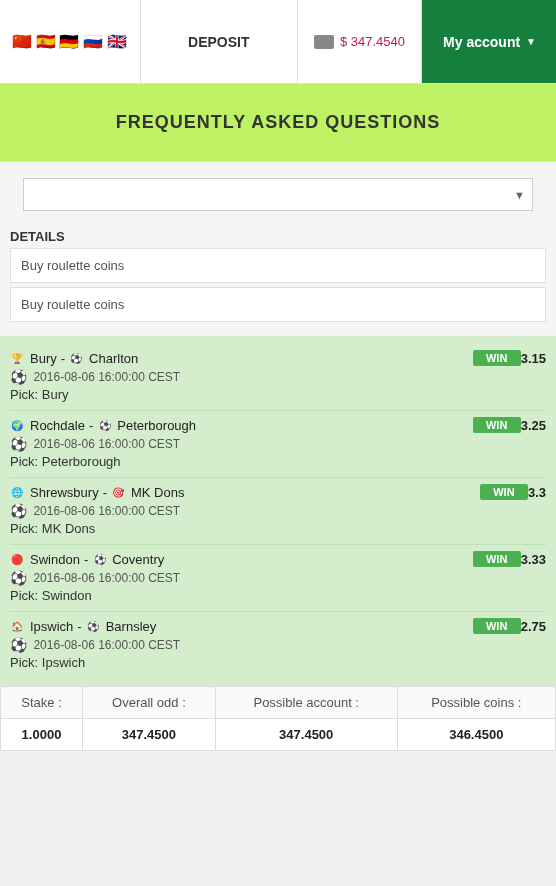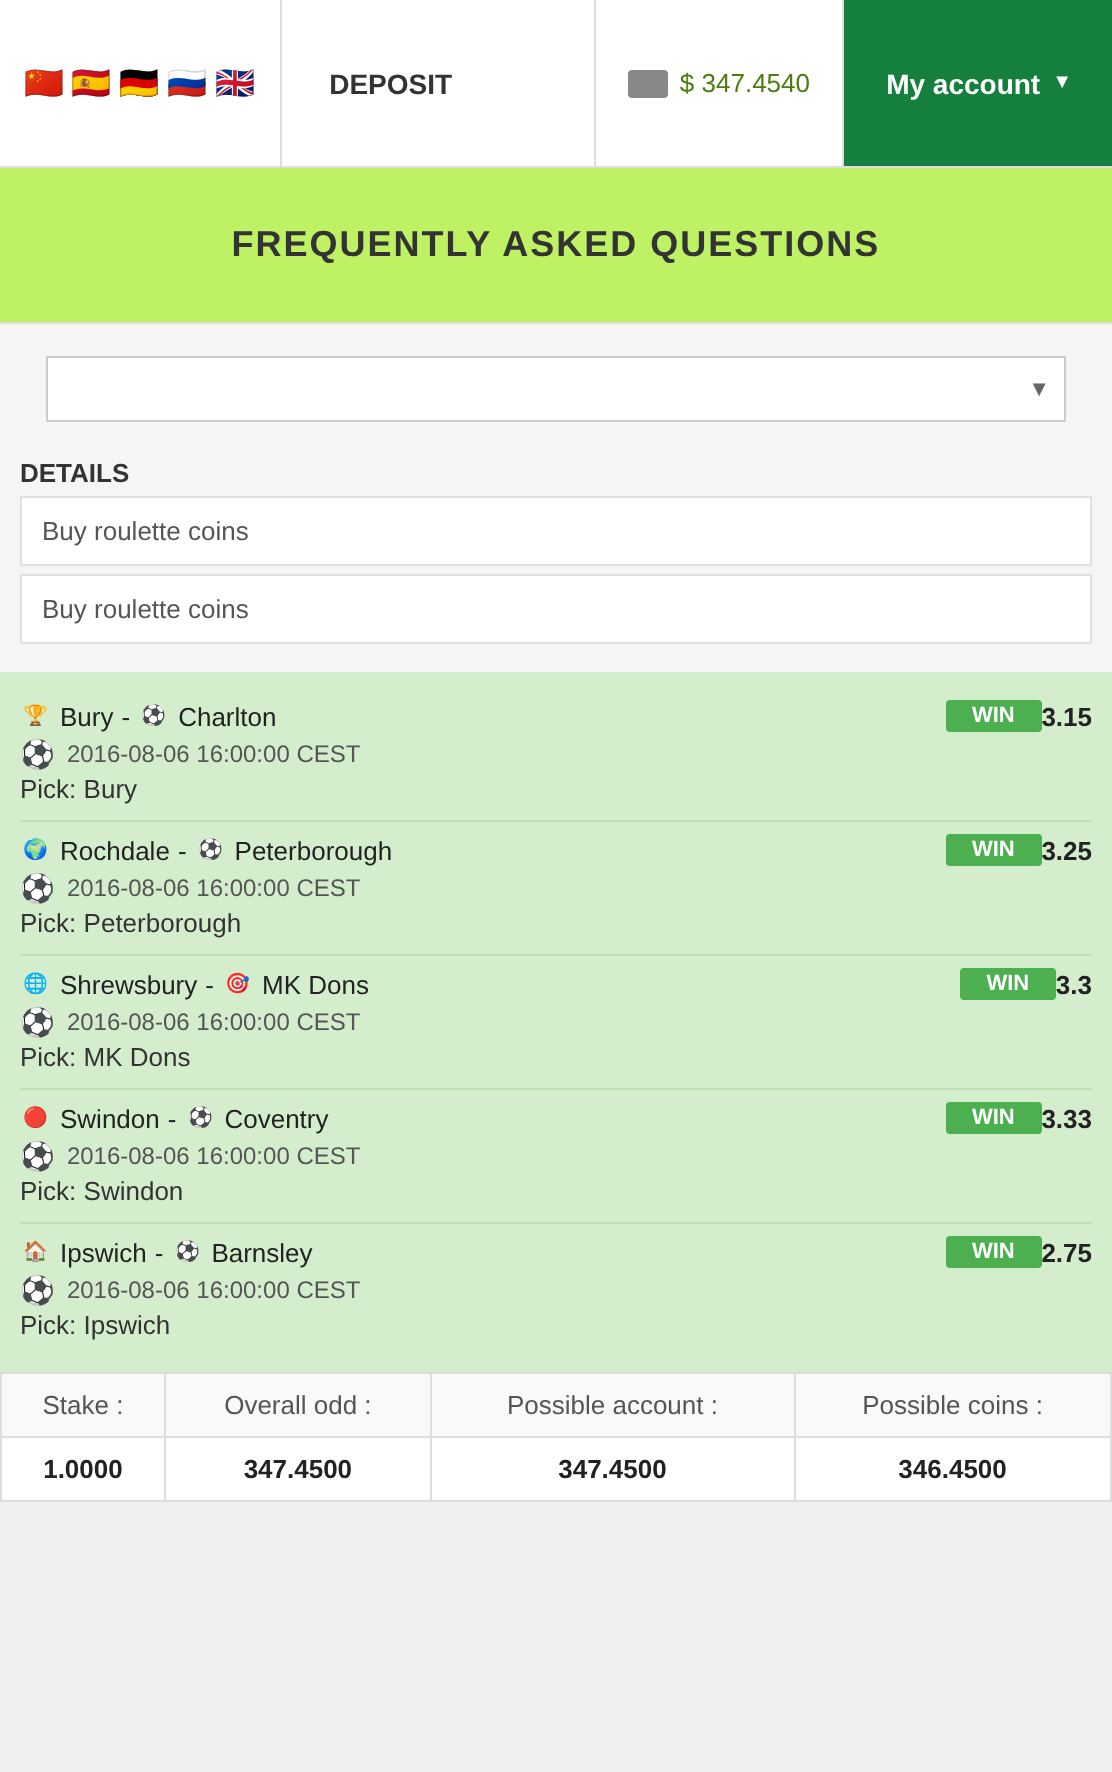--- a/index.html
+++ b/index.html
@@ -17,35 +17,35 @@
       display: flex;
       align-items: center;
       padding: 0 12px;
       gap: 4px;
       border-right: 1px solid #ddd;
     }
 
     .header-deposit {
       display: flex;
       align-items: center;
-      justify-content: flex-start;
+      justify-content: center;
       padding: 0 24px;
       border-right: 1px solid #ddd;
       font-weight: bold;
       font-size: 14px;
       color: #333;
       flex: 1;
     }
     .header-balance {
       display: flex;
       align-items: center;
       justify-content: center;
       padding: 0 16px;
       border-right: 1px solid #ddd;
-      color: #4d7c0f;
+      color: #be185d;
       font-size: 13px;
       gap: 6px;
     }
     .wallet-icon {
       width: 20px;
       height: 14px;
       background: #888;
       border-radius: 2px;
       display: inline-block;
     }

